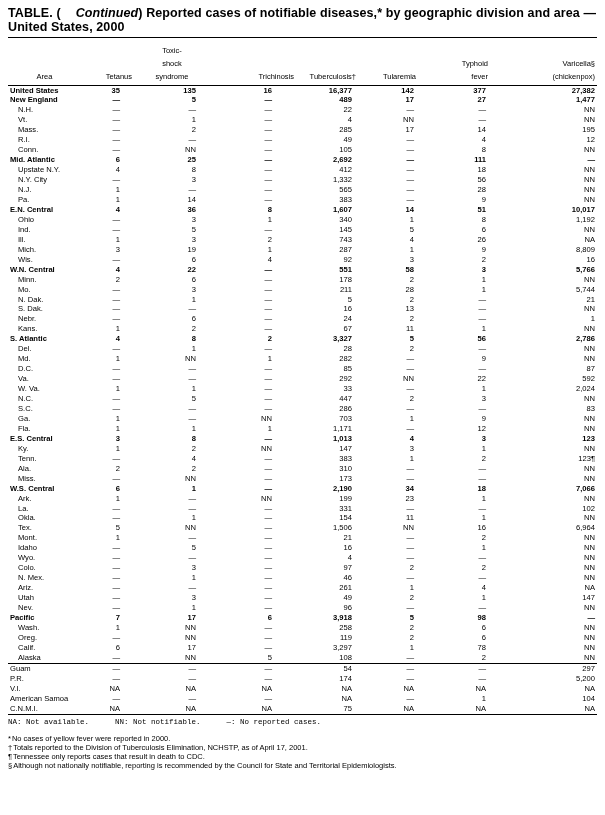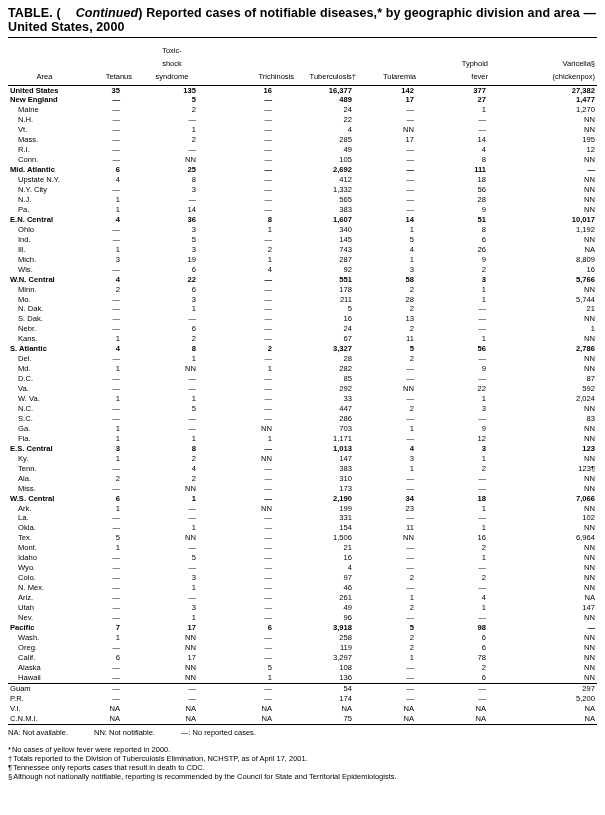--- a/index.html
+++ b/index.html
@@ -31,21 +31,21 @@
   tr.state td.c0 { padding-left: 10px; }
   tr.total td, tr.region td { font-weight: bold; }
   tr.sep td { border-top: 1px solid #000; }
   td.c1 { padding-right: 18px; }
   td.c2 { padding-right: 20px; }
   td.c3 { padding-right: 28px; }
   td.c4 { padding-right: 10px; }
   td.c5 { padding-right: 8px; }
   td.c6 { padding-right: 8px; }
   td.c7 { padding-right: 2px; }
-  .legend { font-size: 7.5px; margin-top: 3px; }
+  .legend { font-size: 7.5px; margin-top: 3px; font-family: Liberation Mono, monospace; }
   .legend span { margin-right: 26px; }
   .footnotes { font-size: 7.5px; line-height: 9.2px; margin-top: 8px; }
   .fn-marker { margin-right: 1px; }
 </style>
 </head>
 <body>
 
 <div class="page">
   <h1 class="title"><span>TABLE. (</span><span class="cont">Continued</span><span>) Reported cases of notifiable diseases,* by geographic division and area — United States, 2000</span></h1>
   <div class="title-rule"></div>
@@ -88,30 +88,20 @@
           <td class="c0">New England</td>
           <td class="c1">—</td>
           <td class="c2">5</td>
           <td class="c3">—</td>
           <td class="c4">489</td>
           <td class="c5">17</td>
           <td class="c6">27</td>
           <td class="c7">1,477</td>
         </tr>
         <tr class="state">
-          <td class="c0">Maine</td>
-          <td class="c1">—</td>
-          <td class="c2">2</td>
-          <td class="c3">—</td>
-          <td class="c4">24</td>
-          <td class="c5">—</td>
-          <td class="c6">1</td>
-          <td class="c7">1,270</td>
-        </tr>
-        <tr class="state">
           <td class="c0">N.H.</td>
           <td class="c1">—</td>
           <td class="c2">—</td>
           <td class="c3">—</td>
           <td class="c4">22</td>
           <td class="c5">—</td>
           <td class="c6">—</td>
           <td class="c7">NN</td>
         </tr>
         <tr class="state">
@@ -657,30 +647,20 @@
         <tr class="state">
           <td class="c0">Alaska</td>
           <td class="c1">—</td>
           <td class="c2">NN</td>
           <td class="c3">5</td>
           <td class="c4">108</td>
           <td class="c5">—</td>
           <td class="c6">2</td>
           <td class="c7">NN</td>
         </tr>
-        <tr class="state">
-          <td class="c0">Hawaii</td>
-          <td class="c1">—</td>
-          <td class="c2">NN</td>
-          <td class="c3">1</td>
-          <td class="c4">136</td>
-          <td class="c5">—</td>
-          <td class="c6">6</td>
-          <td class="c7">NN</td>
-        </tr>
         <tr class="territory sep">
           <td class="c0">Guam</td>
           <td class="c1">—</td>
           <td class="c2">—</td>
           <td class="c3">—</td>
           <td class="c4">54</td>
           <td class="c5">—</td>
           <td class="c6">—</td>
           <td class="c7">297</td>
         </tr>
@@ -696,20 +676,30 @@
         </tr>
         <tr class="territory">
           <td class="c0">V.I.</td>
           <td class="c1">NA</td>
           <td class="c2">NA</td>
           <td class="c3">NA</td>
           <td class="c4">NA</td>
           <td class="c5">NA</td>
           <td class="c6">NA</td>
           <td class="c7">NA</td>
+        </tr>
+        <tr class="territory">
+          <td class="c0">American Samoa</td>
+          <td class="c1">—</td>
+          <td class="c2">—</td>
+          <td class="c3">—</td>
+          <td class="c4">NA</td>
+          <td class="c5">—</td>
+          <td class="c6">1</td>
+          <td class="c7">104</td>
         </tr>
         <tr class="territory">
           <td class="c0">C.N.M.I.</td>
           <td class="c1">NA</td>
           <td class="c2">NA</td>
           <td class="c3">NA</td>
           <td class="c4">75</td>
           <td class="c5">NA</td>
           <td class="c6">NA</td>
           <td class="c7">NA</td>

